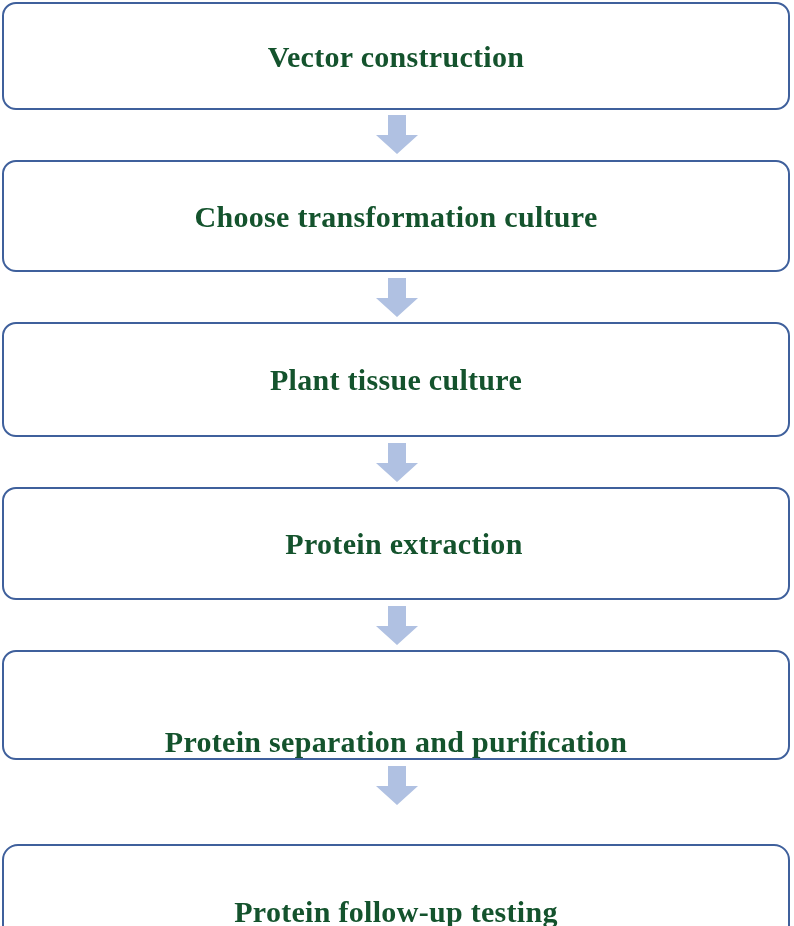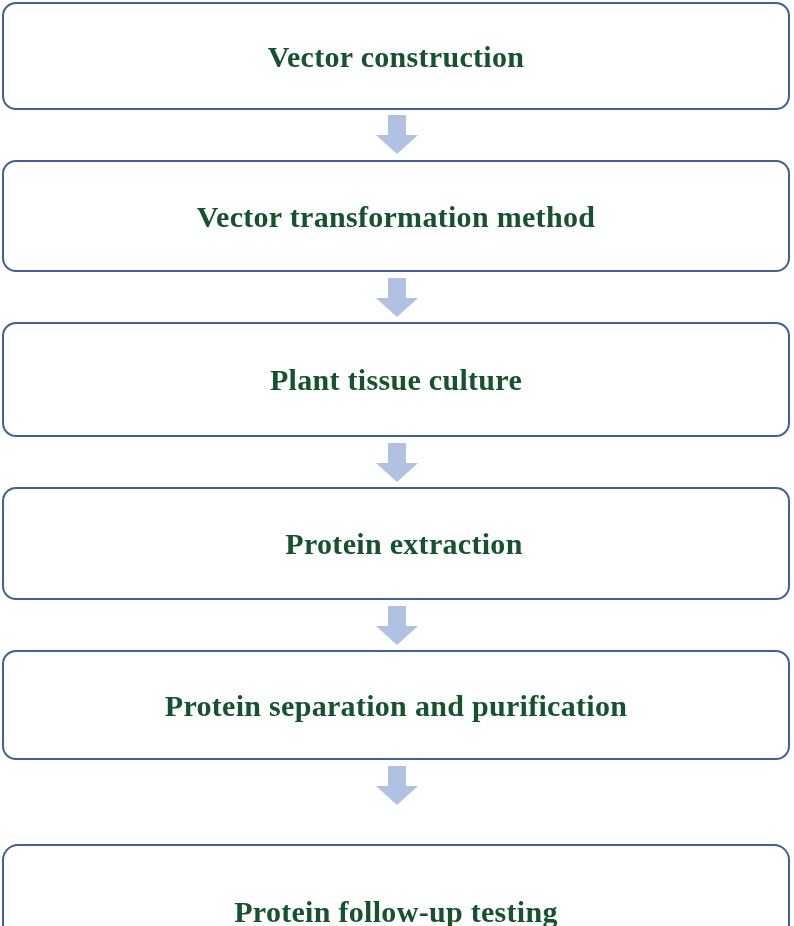--- a/index.html
+++ b/index.html
@@ -69,21 +69,21 @@
     <span class="step-label">Vector construction</span>
   </div>
 
   <div class="flow-arrow" style="top:115px;">
     <svg viewBox="0 0 44 40" xmlns="http://www.w3.org/2000/svg">
       <polygon points="13,0 31,0 31,20 43,20 22,39 1,20 13,20" fill="#b0c1e2"></polygon>
     </svg>
   </div>
 
   <div class="flow-step" style="top:160px; height:112px;">
-    <span class="step-label">Vector transformation method</span>
+    <span class="step-label">Choose transformation culture</span>
   </div>
 
   <div class="flow-arrow" style="top:278px;">
     <svg viewBox="0 0 44 40" xmlns="http://www.w3.org/2000/svg">
       <polygon points="13,0 31,0 31,20 43,20 22,39 1,20 13,20" fill="#b0c1e2"></polygon>
     </svg>
   </div>
 
   <div class="flow-step" style="top:322px; height:115px;">
     <span class="step-label">Plant tissue culture</span>
@@ -98,21 +98,21 @@
   <div class="flow-step" style="top:487px; height:113px;padding-left:16px;">
     <span class="step-label">Protein extraction</span>
   </div>
 
   <div class="flow-arrow" style="top:606px;">
     <svg viewBox="0 0 44 40" xmlns="http://www.w3.org/2000/svg">
       <polygon points="13,0 31,0 31,20 43,20 22,39 1,20 13,20" fill="#b0c1e2"></polygon>
     </svg>
   </div>
 
-  <div class="flow-step" style="top:650px; height:110px;">
+  <div class="flow-step" style="top:650px; height:110px;align-items:flex-end;">
     <span class="step-label">Protein separation and purification</span>
   </div>
 
   <div class="flow-arrow" style="top:766px;">
     <svg viewBox="0 0 44 40" xmlns="http://www.w3.org/2000/svg">
       <polygon points="13,0 31,0 31,20 43,20 22,39 1,20 13,20" fill="#b0c1e2"></polygon>
     </svg>
   </div>
 
   <div class="flow-step" style="top:844px; height:135px;border-radius:16px;">

